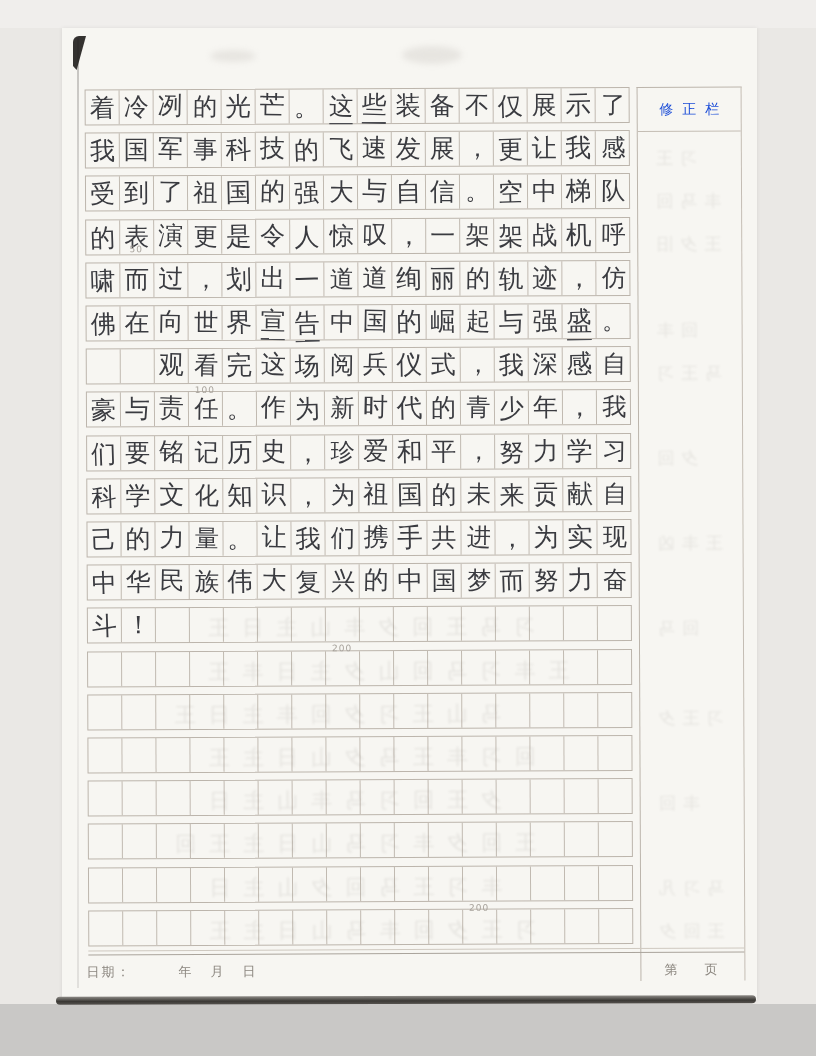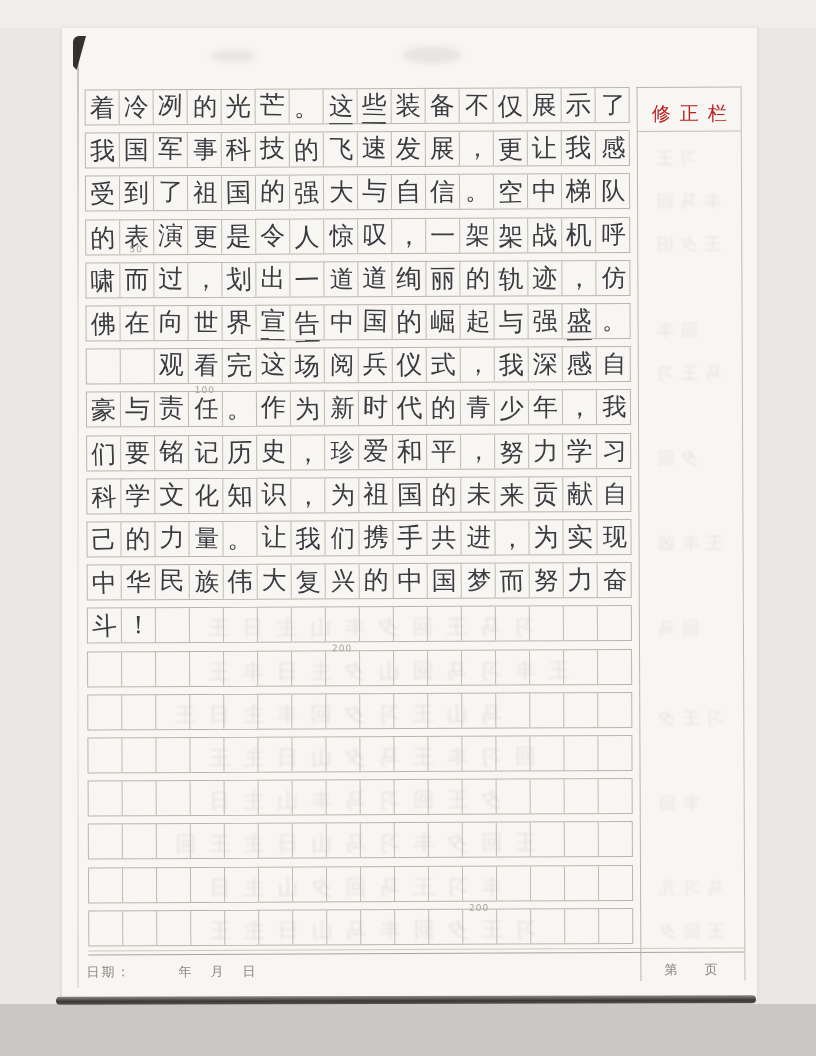--- a/index.html
+++ b/index.html
@@ -46,21 +46,21 @@
   .cell:nth-child(5n) .ch{transform:rotate(-0.9deg) scale(1.03);}
   .cell .ch.ul{box-shadow:0 2px 0 -0.5px #4a4b50;}
   
   .marker{position:absolute;transform:translateX(-50%);font-size:9px;color:#a7a29b;
     font-family:"DejaVu Sans",sans-serif;letter-spacing:1px;}
   
   .corr-col{position:absolute;left:576px;top:60px;width:103px;height:893px;
     border-left:1px solid #bcb5ac;border-right:1px solid #c4bdb4;
     border-top:1px solid #bcb5ac;}
   .corr-label{position:absolute;left:0;top:13px;width:100%;text-align:center;
-    font-size:19px;color:#b91c1c;letter-spacing:9px;text-indent:9px;}
+    font-size:14px;color:#1d4ed8;letter-spacing:9px;text-indent:9px;}
   .corr-divider{position:absolute;left:0;top:43px;width:100%;height:1px;background:#c4bdb4;}
   
   .bottom-rule{position:absolute;left:24px;top:925px;width:656px;height:1px;background:#aaa49c;}
   .bottom-rule2{position:absolute;left:24px;top:921px;width:656px;height:1px;background:#cfc9c0;}
   .footer-text{position:absolute;top:934px;font-size:13px;color:#8b867f;letter-spacing:2px;}
   
   .ghost{position:absolute;color:#6f6a63;opacity:0.13;filter:blur(1.1px);
     transform:scaleX(-1);white-space:nowrap;
     font-family:"DejaVu Sans",sans-serif;}
   .ghost.main{font-size:21px;letter-spacing:13px;}

